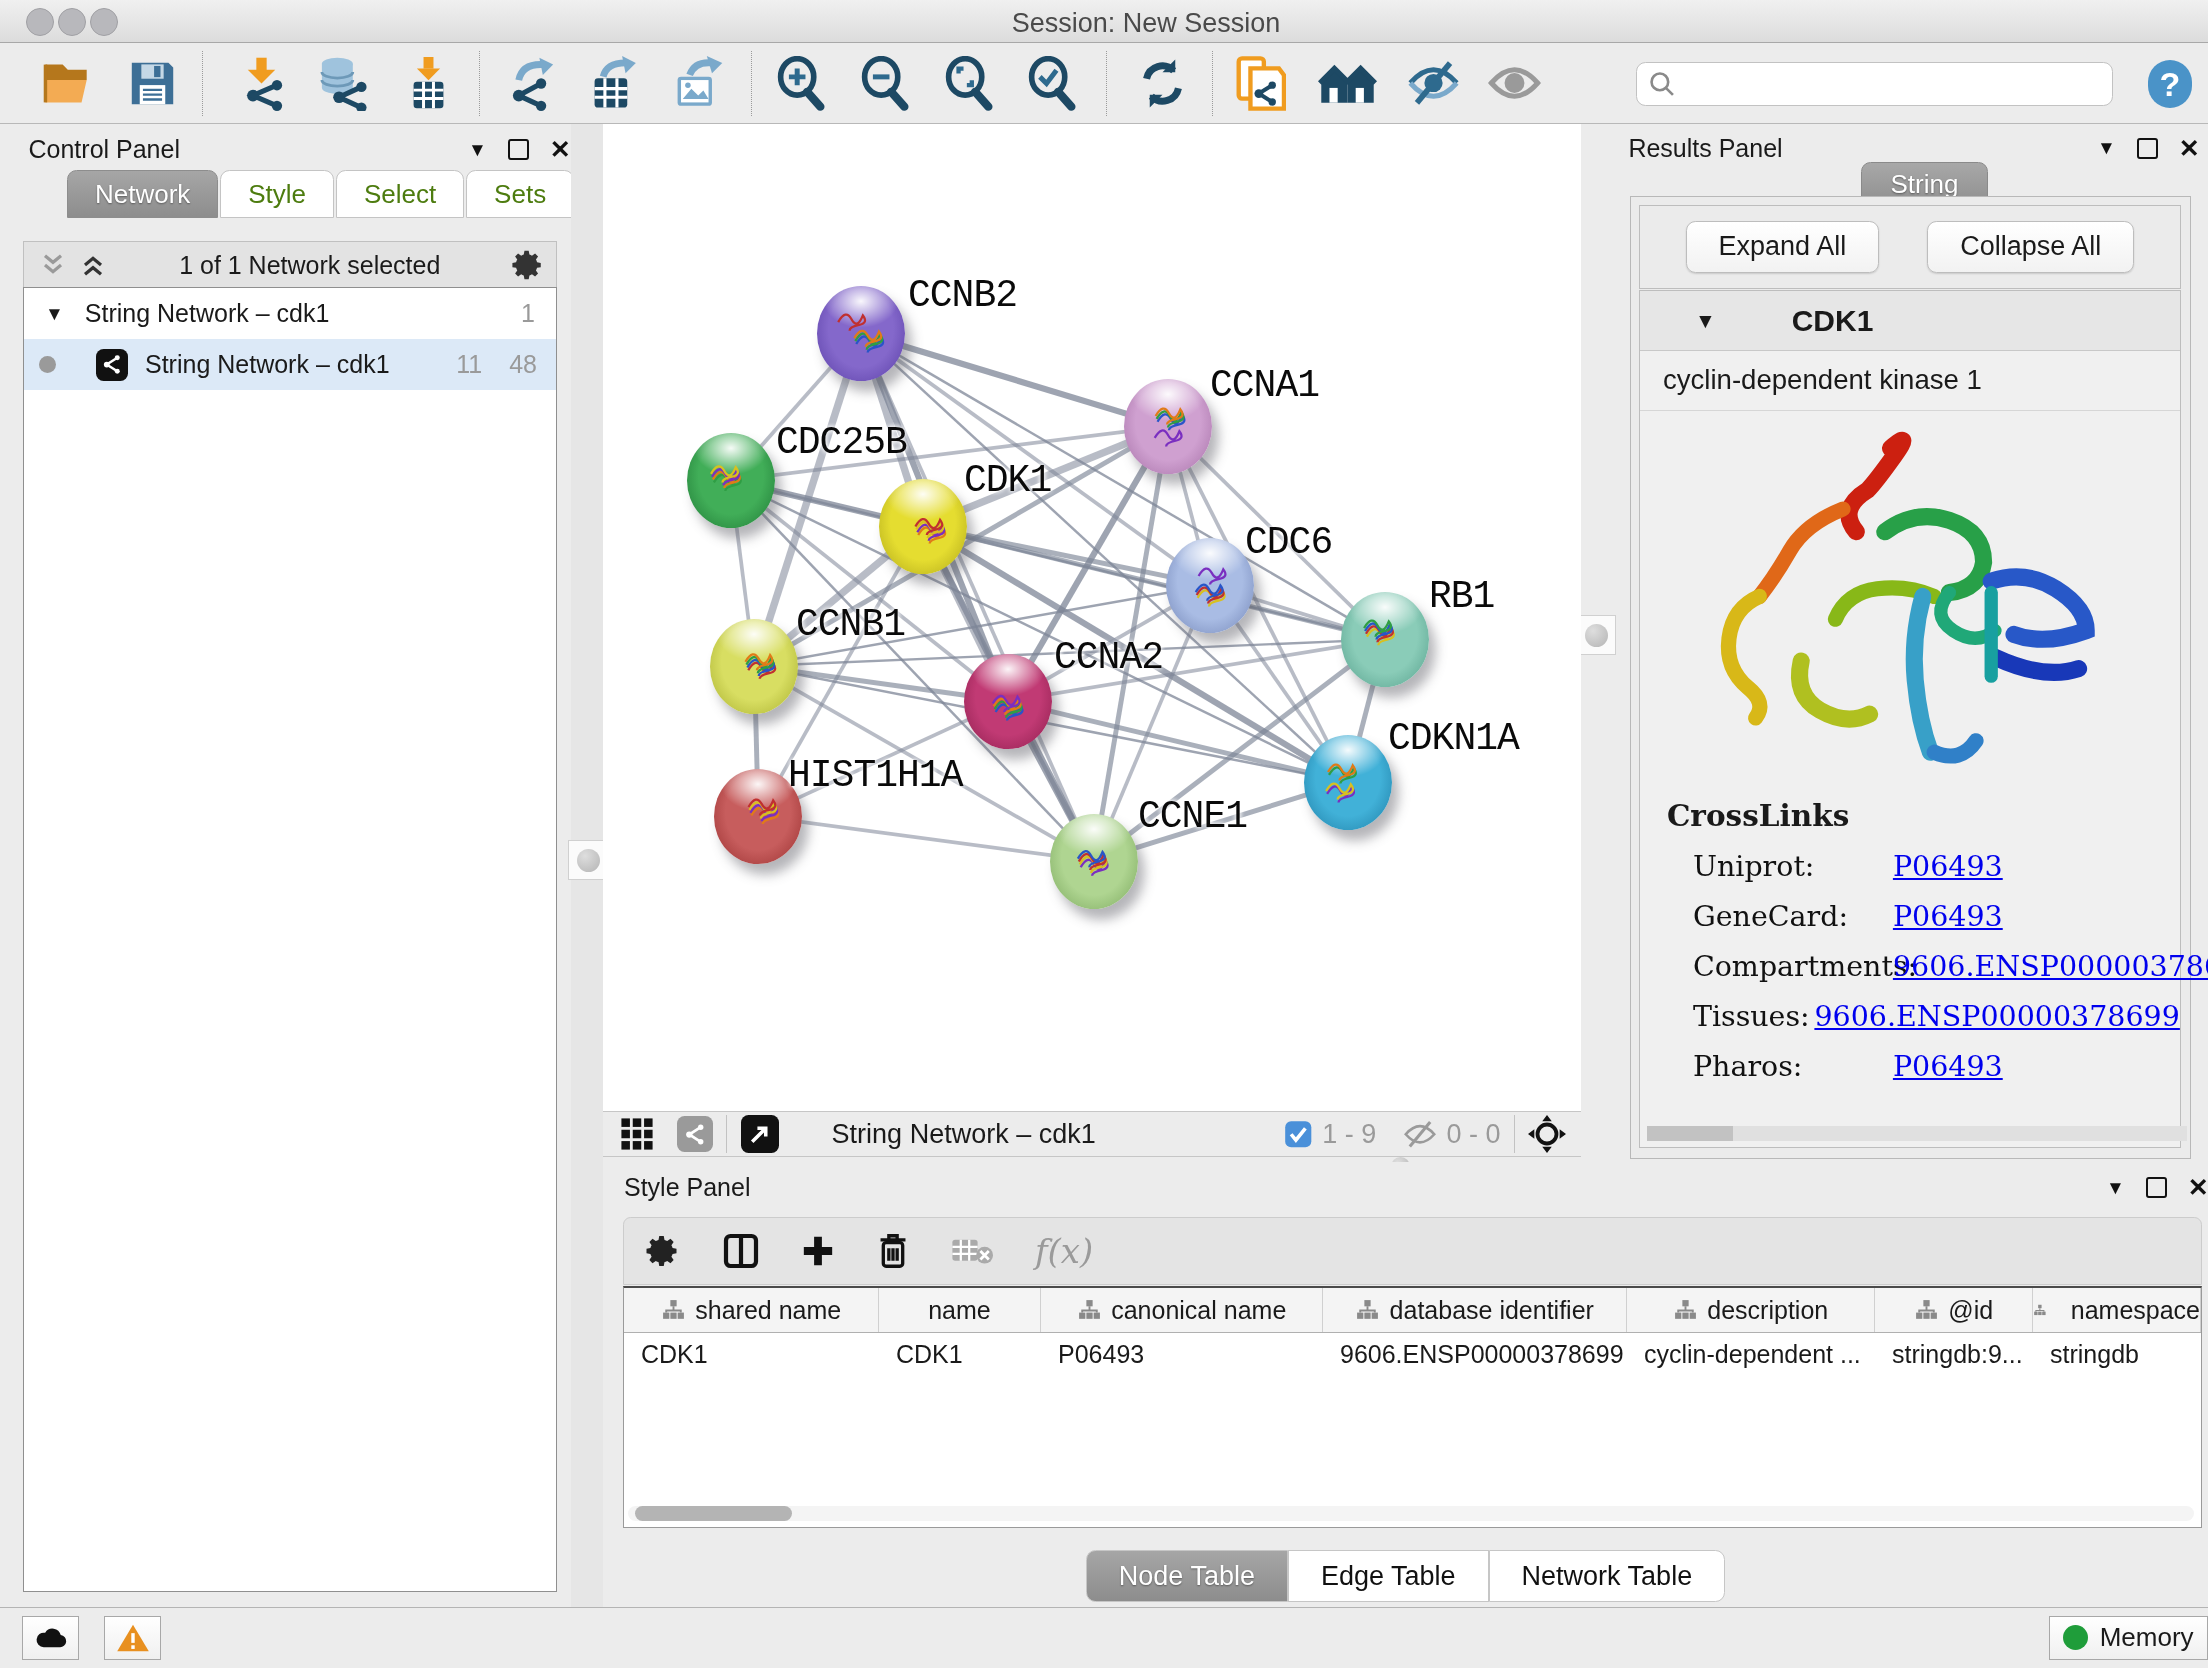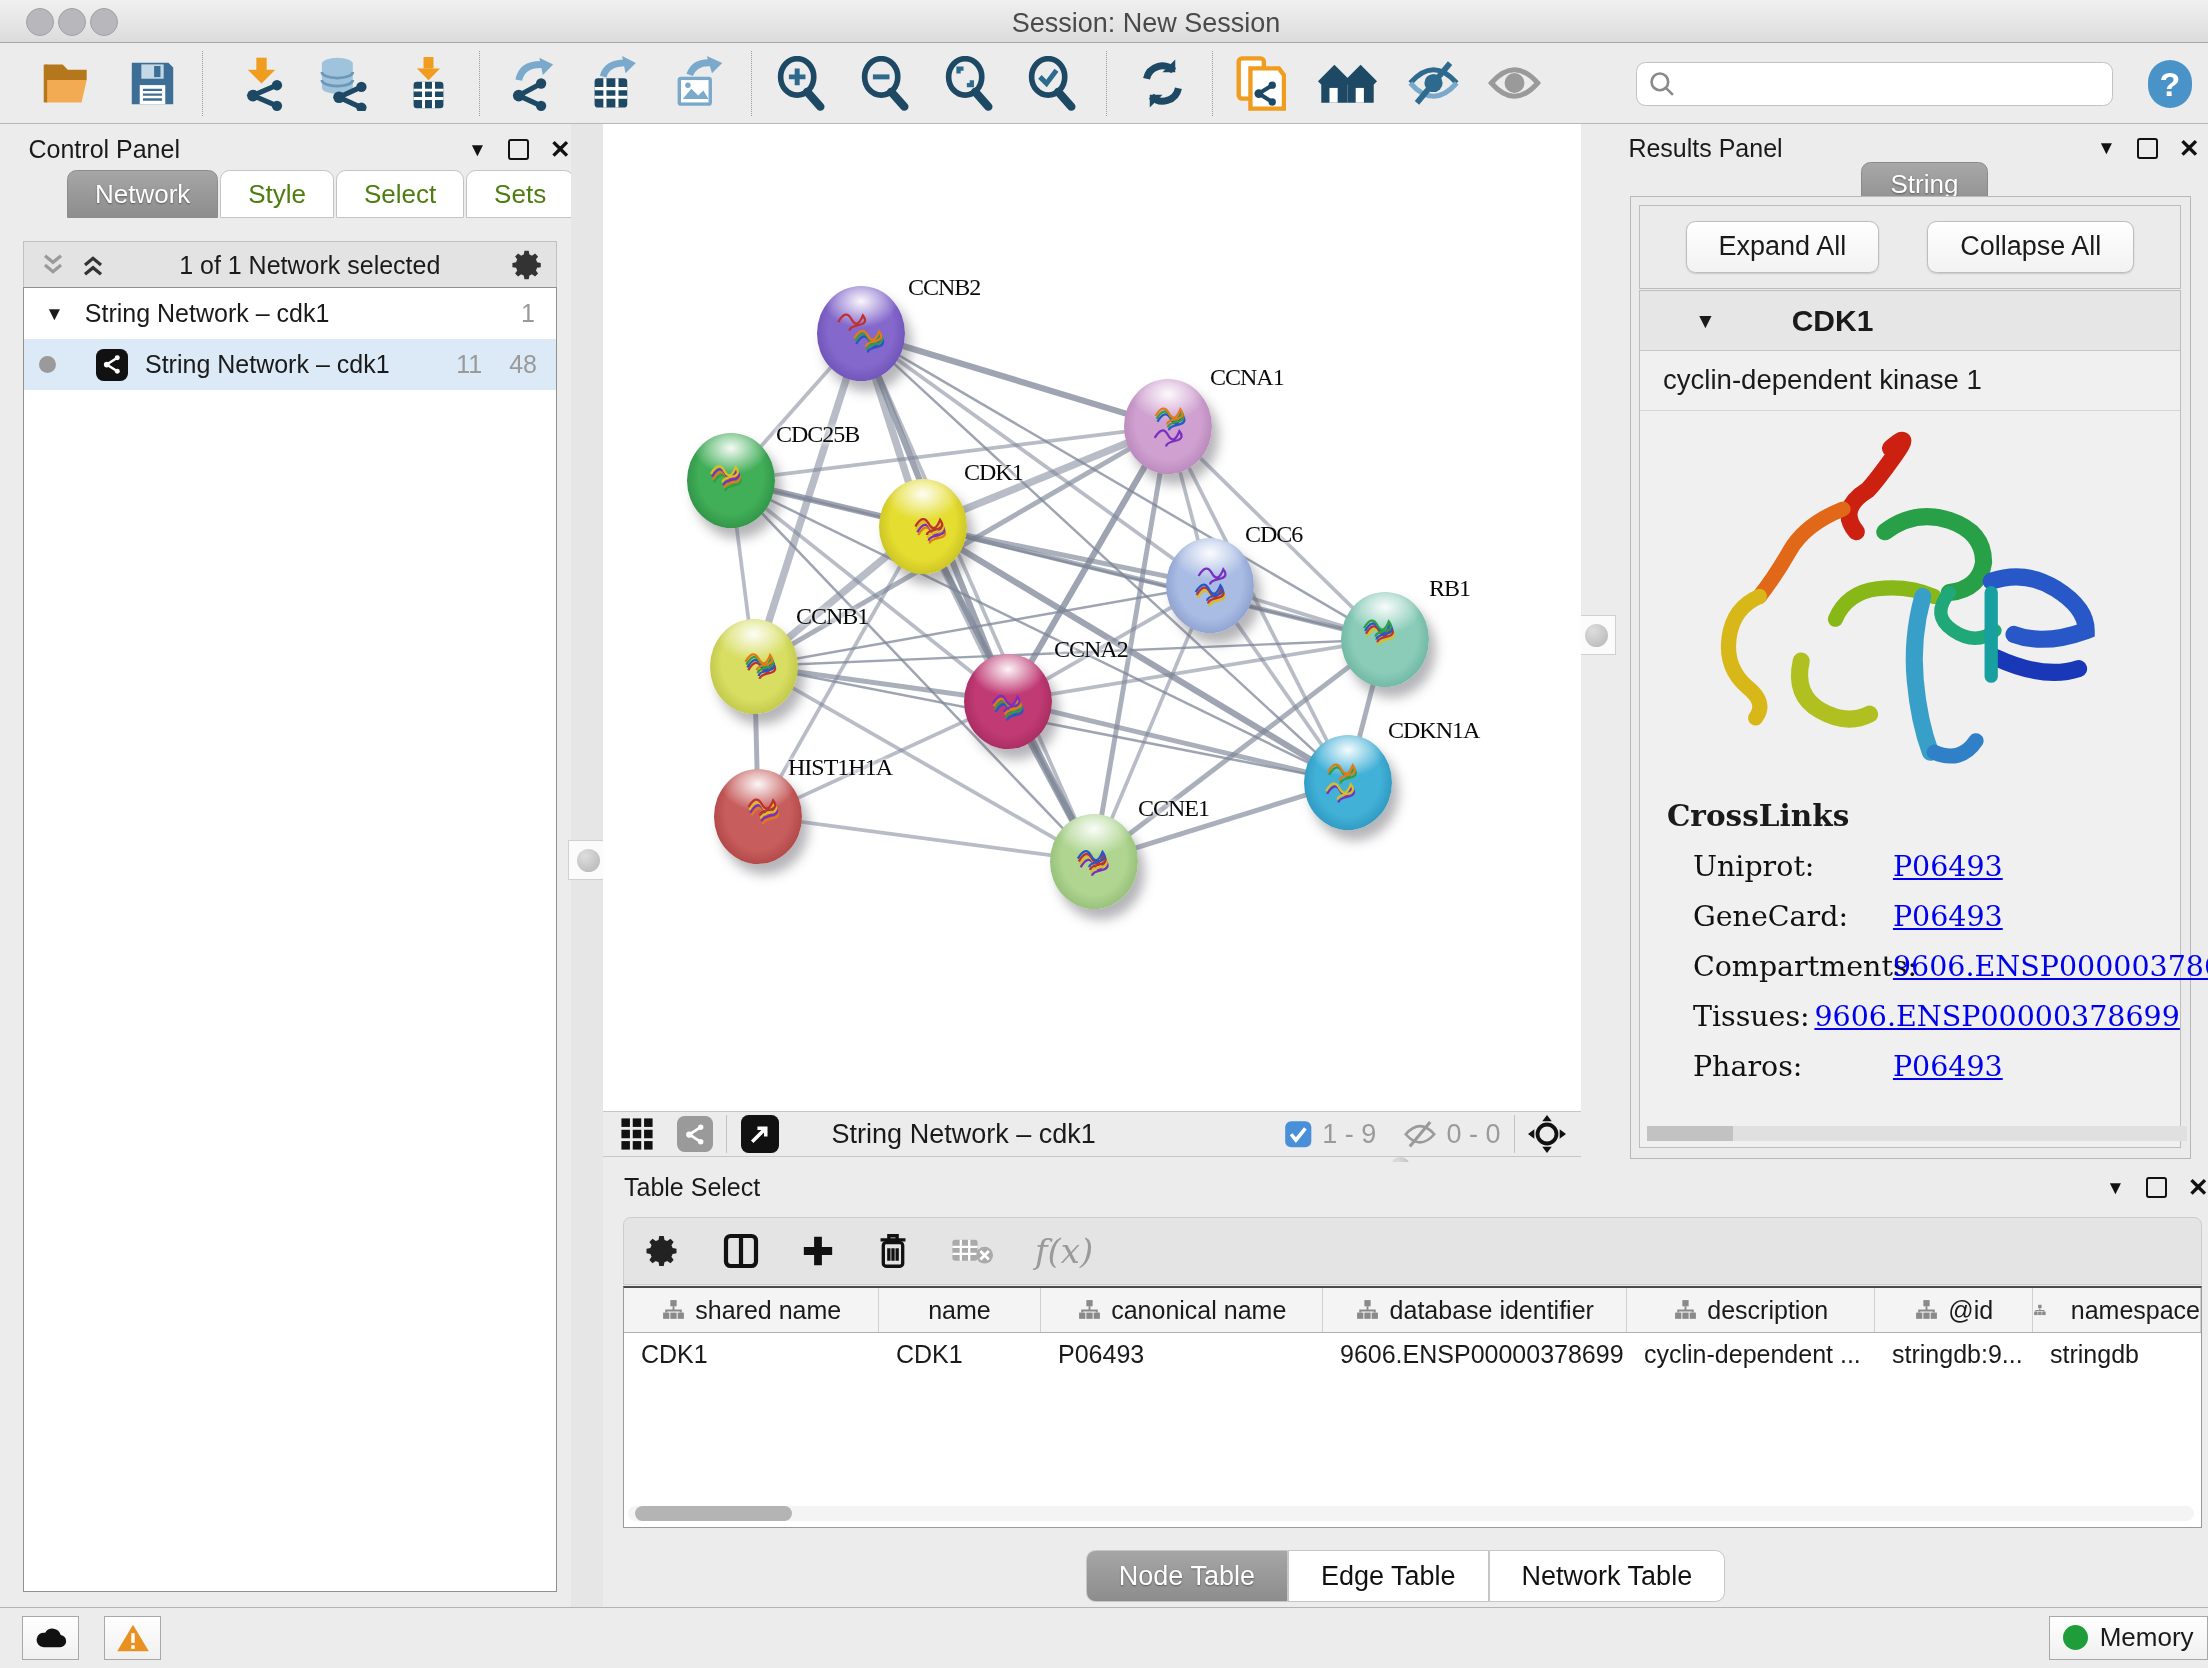--- a/index.html
+++ b/index.html
@@ -43,22 +43,22 @@
   .sharebadge{width:32px;height:32px;background:#111;border-radius:7.6px;display:flex;
       align-items:center;justify-content:center;}
   
   .leftdiv{left:571px;top:124px;width:32px;height:1484px;background:#e6e6e6;}
   .divhandle{width:38px;height:38px;background:#fbfbfb;border:1px solid #d0d0d0;
       display:flex;align-items:center;justify-content:center;}
   .divhandle .dot{width:23px;height:23px;border-radius:50%;
       background:radial-gradient(circle at 35% 30%,#dedede,#b4b4b4);}
   .canvas{left:603px;top:124px;width:978px;height:987px;background:#fff;overflow:hidden;}
   .nnode{position:absolute;border-radius:50%;box-shadow:6.7px 10.5px 11.4px rgba(90,90,100,.45);}
-  .nlabel{position:absolute;font-size:24px;color:#0a0a0a;letter-spacing:-1px;
-      font-family:Liberation Serif, serif;white-space:nowrap;
+  .nlabel{position:absolute;font-size:38px;color:#0a0a0a;letter-spacing:-1px;
+      font-family:Liberation Mono, monospace;white-space:nowrap;
       text-shadow:0 0 4.8px #fff,0 0 4.8px #fff;}
   .view-toolbar{left:603px;top:1111px;width:978px;height:44px;background:#ececec;
       border-top:1px solid #c6c6c6;border-bottom:1px solid #c6c6c6;
       display:flex;align-items:center;font-size:27px;}
   .vt-sep{width:0;height:38px;border-left:1px solid #c2c2c2;margin:0 13.3px;}
   .rightdiv{left:1581px;top:124px;width:36px;height:1039px;background:#ececec;
       border-right:5.7px double #909090;}
   
   .results-panel{left:1617px;top:124px;width:592px;height:1039px;background:#ececec;}
   .rp-outer{left:13.3px;top:72px;width:559px;height:961px;border:1.9px solid #b8b8b8;background:#ebebeb;}
@@ -575,21 +575,21 @@
           </div>
         </div>
       <div class="rp-scroll">
           <div class="thumb"></div>
         </div>
     </div>
   </div>
 </div>
 
 <div class="abs table-panel">
-  <div class="abs ptitle" style="left:21px;top:11.4px">Table Select</div>
+  <div class="abs ptitle" style="left:21px;top:11.4px">Style Panel</div>
   <div class="abs winbtns" style="left:1503px;top:11.4px">
     <span class="wb-collapse">▼</span>
     <span class="wb-max"></span>
     <span class="wb-close">✕</span>
   </div>
   <div class="abs tp-toolbar">
     <svg width="36" height="36" viewBox="0 0 24 24">
         <path fill="#222" d="M12 8a4 4 0 1 0 0 8 4 4 0 0 0 0-8zm9 5.5v-3l-2.6-.5a6.7 6.7 0 0 0-.8-1.8l1.5-2.2-2.1-2.1-2.2 1.5a6.7 6.7 0 0 0-1.8-.8L12.5 2h-3l-.5 2.6a6.7 6.7 0 0 0-1.8.8L5 3.9 2.9 6l1.5 2.2a6.7 6.7 0 0 0-.8 1.8L1 10.5v3l2.6.5c.2.6.4 1.2.8 1.8L2.9 18 5 20.1l2.2-1.5c.6.4 1.2.6 1.8.8l.5 2.6h3l.5-2.6c.6-.2 1.2-.4 1.8-.8l2.2 1.5 2.1-2.1-1.5-2.2c.4-.6.6-1.2.8-1.8z"></path>
       </svg>
     <svg width="36" height="36" viewBox="0 0 24 24">

